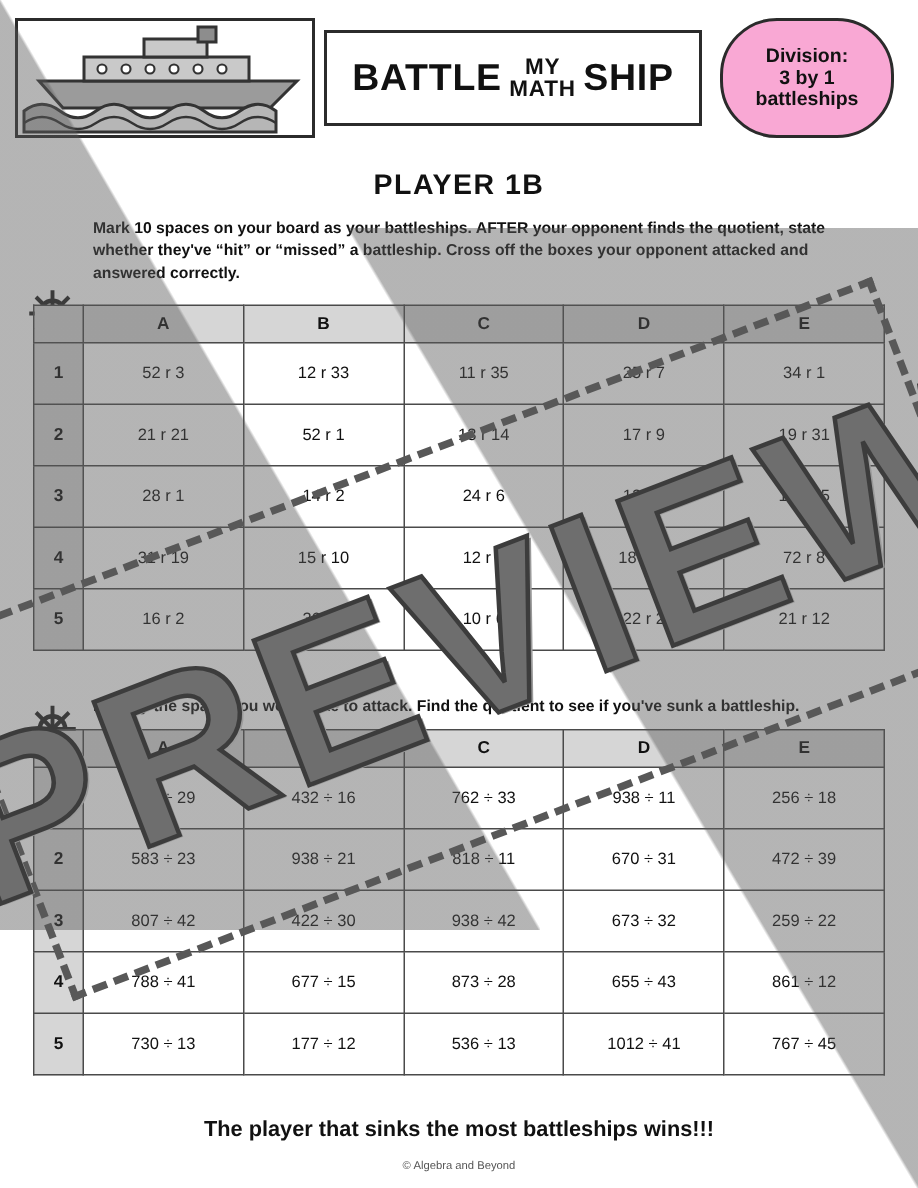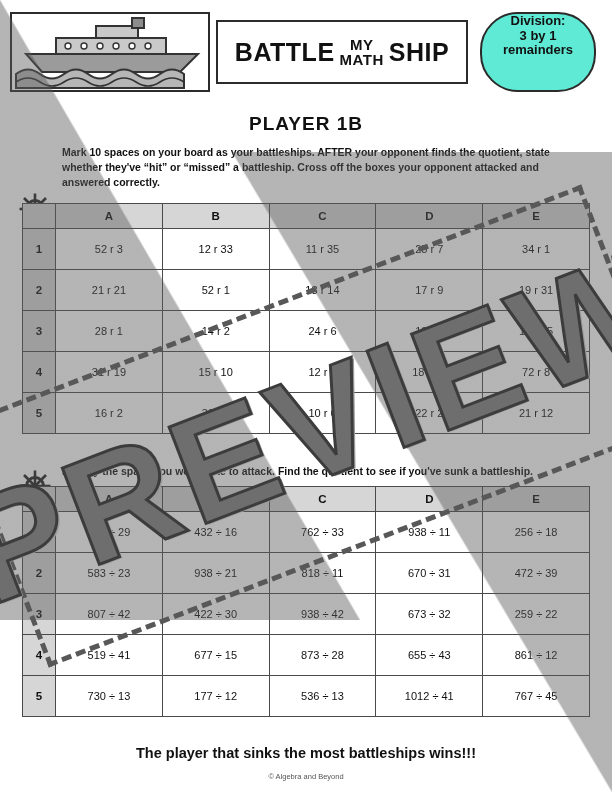--- a/index.html
+++ b/index.html
@@ -63,24 +63,25 @@
     font-size: 15px;
     line-height: 1.0;
     margin: 0 5px;
   }
   .division-box {
     position: absolute;
     left: 470px; top: 0px;
     width: 112px; height: 76px;
     border: 2px solid #2b2b2b;
     border-radius: 38px / 38px;
-    background: #5eead4;
+    background: #f9a8d4;
     display: flex;
     flex-direction: column;
     align-items: center;
+    justify-content: center;
     text-align: center;
   }
   .division-box span {
     font-weight: bold;
     font-size: 13px;
     line-height: 1.12;
     color: #111;
   }
 
   
@@ -259,21 +260,21 @@
           <span>MY</span>
           <span>MATH</span>
         </span>
         <span>SHIP</span>
       </div>
     </div>
 
     <div class="division-box">
       <span>Division:</span>
       <span>3 by 1</span>
-      <span>remainders</span>
+      <span>battleships</span>
     </div>
   </div>
 
   <div class="player-title">PLAYER 1B</div>
 
   <div class="instructions">Mark 10 spaces on your board as your battleships. AFTER your opponent finds the quotient, state whether they've “hit” or “missed” a battleship. Cross off the boxes your opponent attacked and answered correctly.</div>
 
   <svg class="wheel w1" viewBox="0 0 34 34">
     <circle cx="17" cy="17" r="8.5" fill="none" stroke="#222" stroke-width="3"></circle>
     <circle cx="17" cy="17" r="3" fill="#222"></circle>
@@ -380,21 +381,21 @@
     <tr>
       <td class="rowlab">3</td>
       <td>807 ÷ 42</td>
       <td>422 ÷ 30</td>
       <td>938 ÷ 42</td>
       <td>673 ÷ 32</td>
       <td>259 ÷ 22</td>
     </tr>
     <tr>
       <td class="rowlab">4</td>
-      <td>519 ÷ 41</td>
+      <td>788 ÷ 41</td>
       <td>677 ÷ 15</td>
       <td>873 ÷ 28</td>
       <td>655 ÷ 43</td>
       <td>861 ÷ 12</td>
     </tr>
     <tr>
       <td class="rowlab">5</td>
       <td>730 ÷ 13</td>
       <td>177 ÷ 12</td>
       <td>536 ÷ 13</td>

